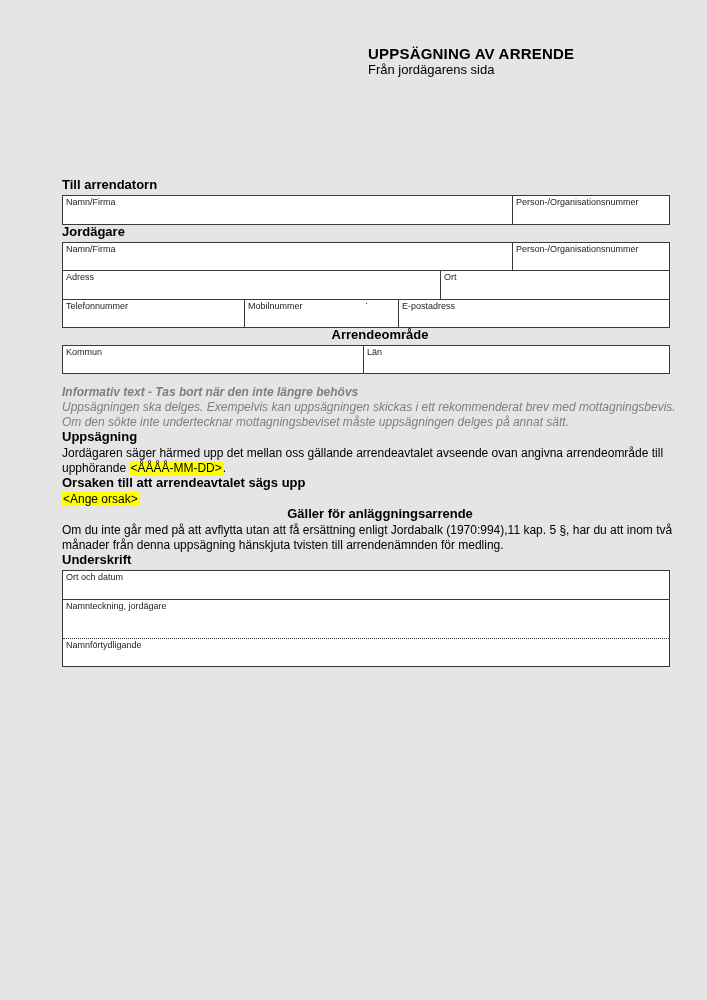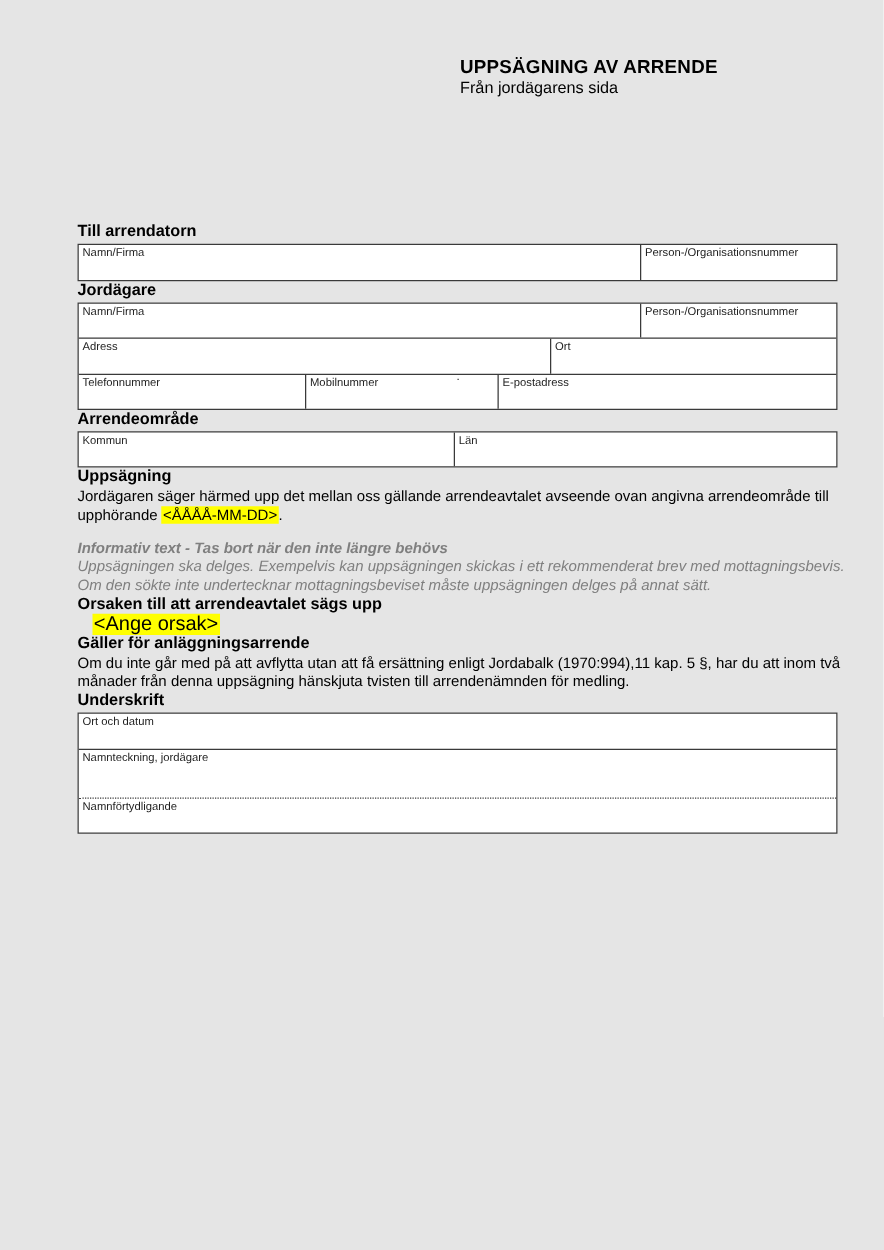--- a/index.html
+++ b/index.html
@@ -99,27 +99,27 @@
     line-height: 15px;
     font-style: italic;
     color: var(--muted_text, #7f7f7f);
   }
   .hl {
     background: var(--highlight, #ffff00);
     color: #000;
     padding: 0 1px;
   }
   .mt14 { margin-top: 14px; }
-  .mt15 { margin-top: 15px; }
+  .mt15 { margin-top: 15px; text-align: center; }
   .mt18 { margin-top: 18px; }
   .mt11 { margin-top: 11px; }
   .mt10 { margin-top: 10px; }
   .hl-line {
-    margin: 2px 0 0 12px;
-    font-size: 16px;
+    margin: 2px 0 0 0;
+    font-size: 12px;
     line-height: 15px;
   }
 </style>
 </head>
 <body style="--highlight: #ffff00; --muted_text: #7f7f7f; --border: #3a3a3a;">
 
 <div class="page">
 
   <header class="doc-header">
     <h1>UPPSÄGNING AV ARRENDE</h1>
@@ -186,30 +186,30 @@
             <span class="lbl">Kommun</span>
           </div>
           <div class="cell grow">
             <span class="lbl">Län</span>
           </div>
         </div>
       </div>
     </section>
 
     <section>
+      <p class="muted-head mt11">Informativ text - Tas bort när den inte längre behövs</p>
+      <p class="muted-body">Uppsägningen ska delges. Exempelvis kan uppsägningen skickas i ett rekommenderat brev med mottagningsbevis. Om den sökte inte undertecknar mottagningsbeviset måste uppsägningen delges på annat sätt.</p>
+    </section>
+
+    <section>
       <h2 class="sec mt18">Uppsägning</h2>
       <p class="body"><span>Jordägaren säger härmed upp det mellan oss gällande arrendeavtalet avseende ovan angivna arrendeområde till upphörande </span><span class="hl">&lt;ÅÅÅÅ-MM-DD&gt;</span><span>.</span></p>
     </section>
 
     <section>
-      <p class="muted-head mt11">Informativ text - Tas bort när den inte längre behövs</p>
-      <p class="muted-body">Uppsägningen ska delges. Exempelvis kan uppsägningen skickas i ett rekommenderat brev med mottagningsbevis. Om den sökte inte undertecknar mottagningsbeviset måste uppsägningen delges på annat sätt.</p>
-    </section>
-
-    <section>
       <h2 class="sec mt10">Orsaken till att arrendeavtalet sägs upp</h2>
       <p class="hl-line"><span class="hl">&lt;Ange orsak&gt;</span></p>
     </section>
 
     <section>
       <h2 class="sec mt15">Gäller för anläggningsarrende</h2>
       <p class="body">Om du inte går med på att avflytta utan att få ersättning enligt Jordabalk (1970:994),11 kap. 5 §, har du att inom två månader från denna uppsägning hänskjuta tvisten till arrendenämnden för medling.</p>
     </section>
 
     <section>

